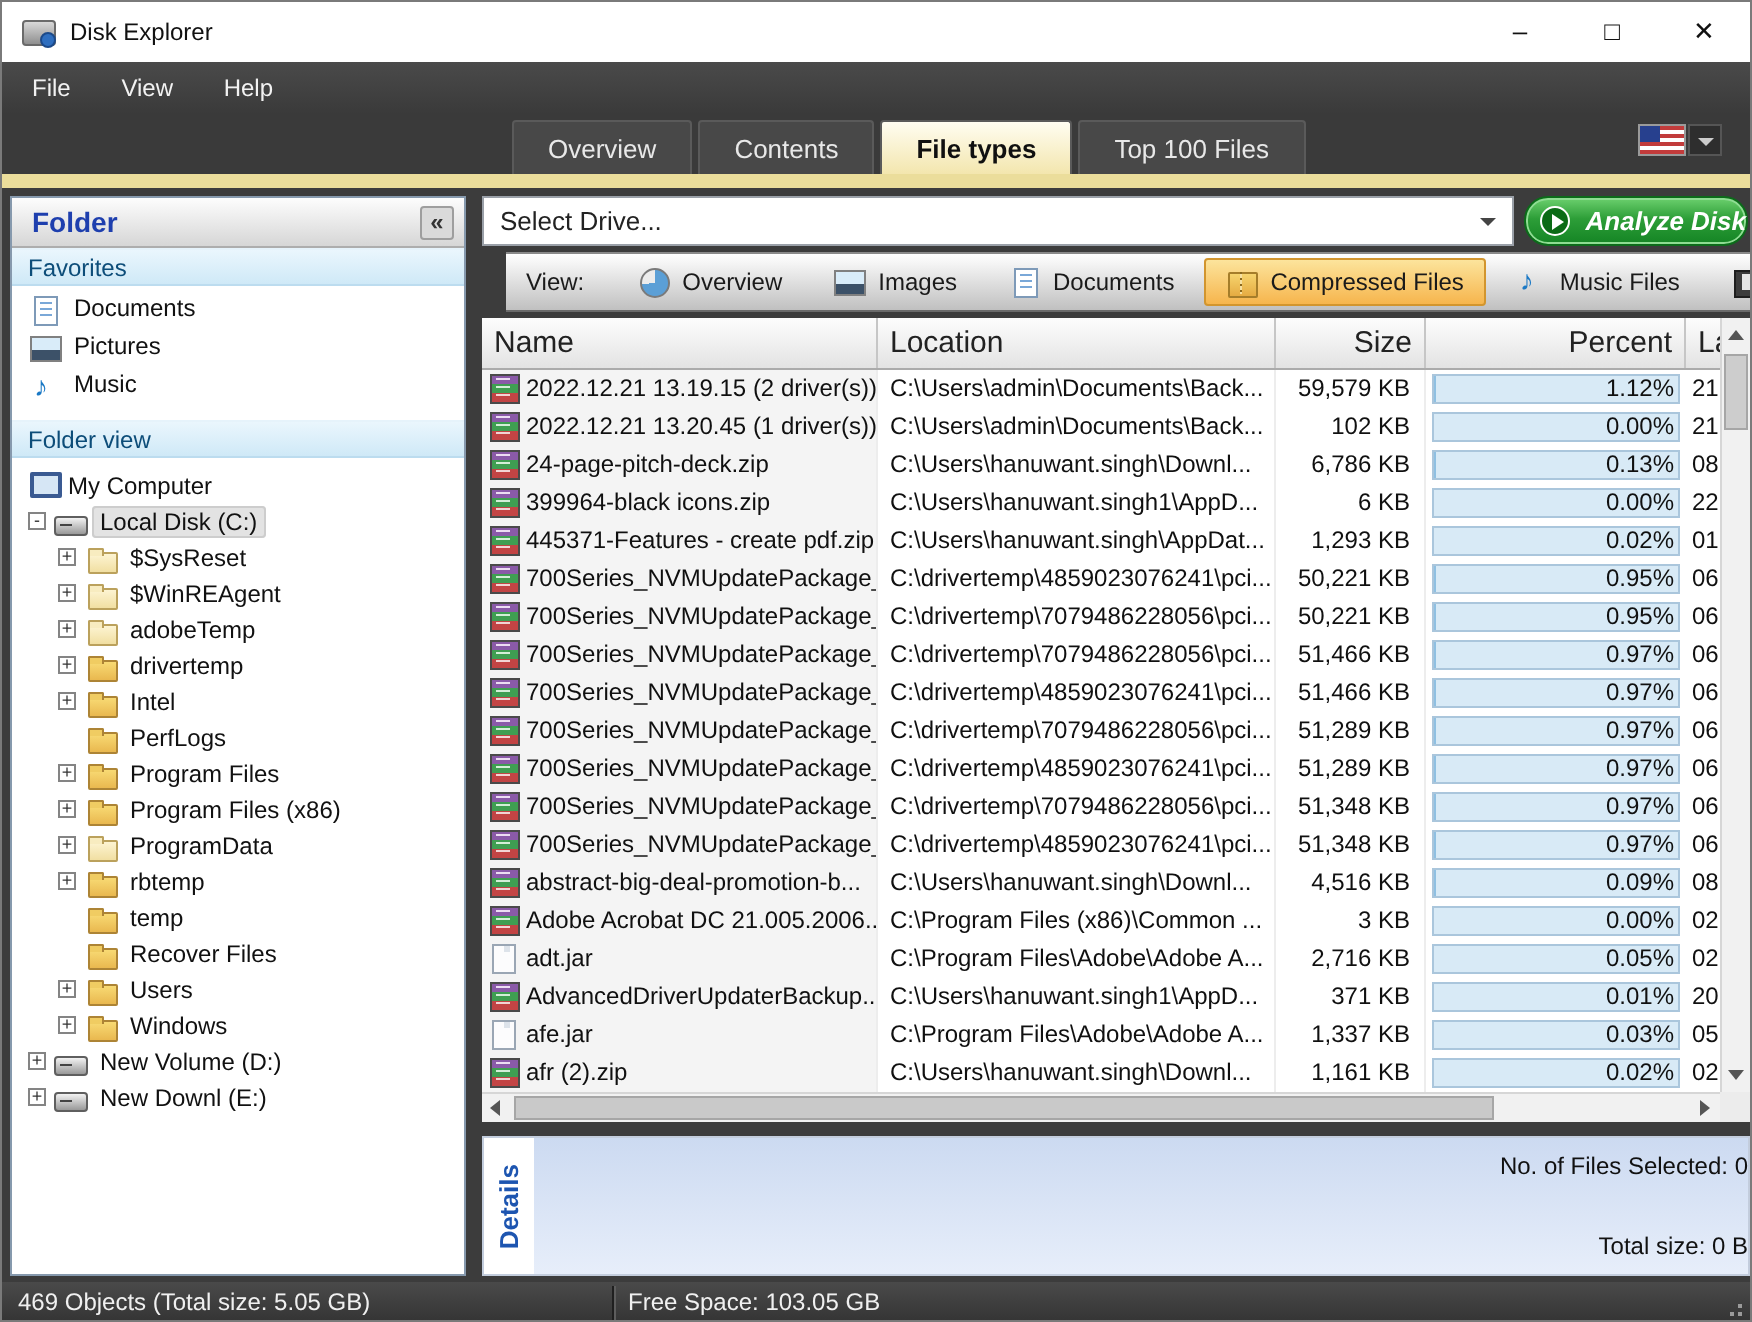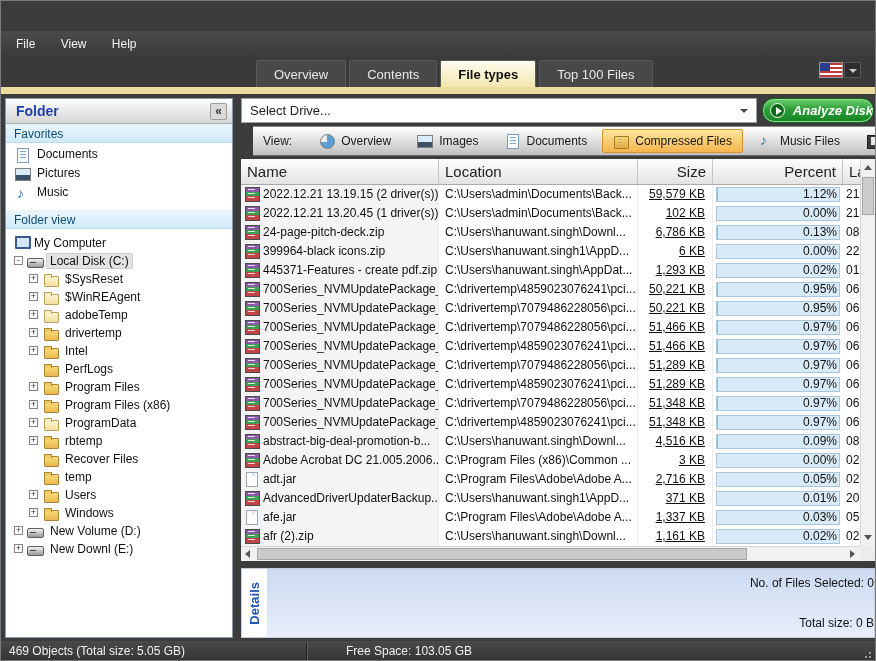--- a/index.html
+++ b/index.html
@@ -143,21 +143,21 @@
   .th:nth-child(3){width:75px;text-align:right;}
   .th:nth-child(4){width:130px;text-align:right;}
   .th:nth-child(5){width:17px;border-right:none;}
   .tbody{height:361px;overflow:hidden;}
   .trow{display:flex;height:19px;background:#fff;}
   .td{height:19px;line-height:19px;font-size:12px;color:#101010;overflow:hidden;white-space:nowrap;
     border-right:1px solid #ededed;}
   .td-name{width:198px;background:#f4f4f4;padding-left:3px;}
   .td-name .icon{margin-right:3px;margin-top:-2px;}
   .td-loc{width:199px;padding-left:6px;}
-  .td-size{width:75px;text-align:right;padding-right:7px;text-decoration:underline;}
+  .td-size{width:75px;text-align:right;padding-right:7px;}
   .td-pct{width:130px;position:relative;border-right:none;}
   .td-last{width:17px;padding-left:3px;border-right:none;}
   .pct-bar{position:absolute;left:3px;right:3px;top:2px;bottom:2px;background:#d8eaf6;border:1px solid #aac6dc;}
   .pct-fill{position:absolute;left:0;top:0;bottom:0;background:#8fc0e2;}
   .pct-text{position:absolute;right:6px;top:0;line-height:19px;}
   
   .vscroll{position:absolute;right:0;top:0;width:15px;height:387px;background:#f1f1f1;border-left:1px solid #d6d6d6;}
   .v-arrow{position:absolute;left:0;width:15px;height:15px;}
   .v-arrow.up{top:1px;}
   .v-arrow.down{bottom:1px;}
@@ -181,29 +181,38 @@
     border:1px solid #c3cddd;display:flex;}
   .details-tab{width:25px;background:#ffffff;display:flex;align-items:center;justify-content:center;}
   .details-tab span{writing-mode:vertical-rl;transform:rotate(180deg);color:#1d55b0;font-weight:bold;font-size:13px;}
   .details-body{flex:1;background:linear-gradient(#ccdaf1,#e7eefa);padding:7px 0 0 44px;color:#111;font-size:12px;text-align:right;}
   .details-line2{margin-top:26px;margin-left:33px;}
   
   .statusbar{position:absolute;left:0;top:640px;width:100%;height:21px;
     background:linear-gradient(#4a4a4a,#333333);color:#f0f0f0;font-size:12px;}
   .status-left{position:absolute;left:8px;line-height:21px;}
   .status-div{position:absolute;left:305px;top:2px;bottom:2px;width:1px;background:#1f1f1f;box-shadow:1px 0 0 #5d5d5d;}
-  .status-right{position:absolute;left:313px;line-height:21px;margin-left:32px;}
+  .status-right{position:absolute;left:313px;line-height:21px;}
   .statusbar::after{content:"";position:absolute;right:4px;bottom:4px;width:2px;height:2px;background:#9a9a9a;
     box-shadow:-4px 0 0 #9a9a9a,0 -4px 0 #9a9a9a;}
 </style>
 </head>
 <body>
 
 <div class="window">
 
+  <div class="titlebar">
+    <span class="app-icon"></span>
+    <span class="title-text">Disk Explorer</span>
+    <div class="win-controls">
+      <span class="win-btn">–</span>
+      <span class="win-btn">□</span>
+      <span class="win-btn">✕</span>
+    </div>
+  </div>
 
   <div class="menubar">
     
       <span class="menu-item">File</span>
     
       <span class="menu-item">View</span>
     
       <span class="menu-item">Help</span>
     
   </div>
@@ -325,27 +334,27 @@
 
         <div class="tree-item level-2">
           <span class="expand-box">+</span>
           <span class="icon icon-folder"></span>
           <span class="tree-label">rbtemp</span>
         </div>
 
         <div class="tree-item level-2">
           
           <span class="icon icon-folder"></span>
+          <span class="tree-label">temp</span>
+        </div>
+
+        <div class="tree-item level-2">
+          
+          <span class="icon icon-folder"></span>
           <span class="tree-label">Recover Files</span>
-        </div>
-
-        <div class="tree-item level-2">
-          
-          <span class="icon icon-folder"></span>
-          <span class="tree-label">temp</span>
         </div>
 
         <div class="tree-item level-2">
           <span class="expand-box">+</span>
           <span class="icon icon-folder"></span>
           <span class="tree-label">Users</span>
         </div>
 
         <div class="tree-item level-2">
           <span class="expand-box">+</span>

